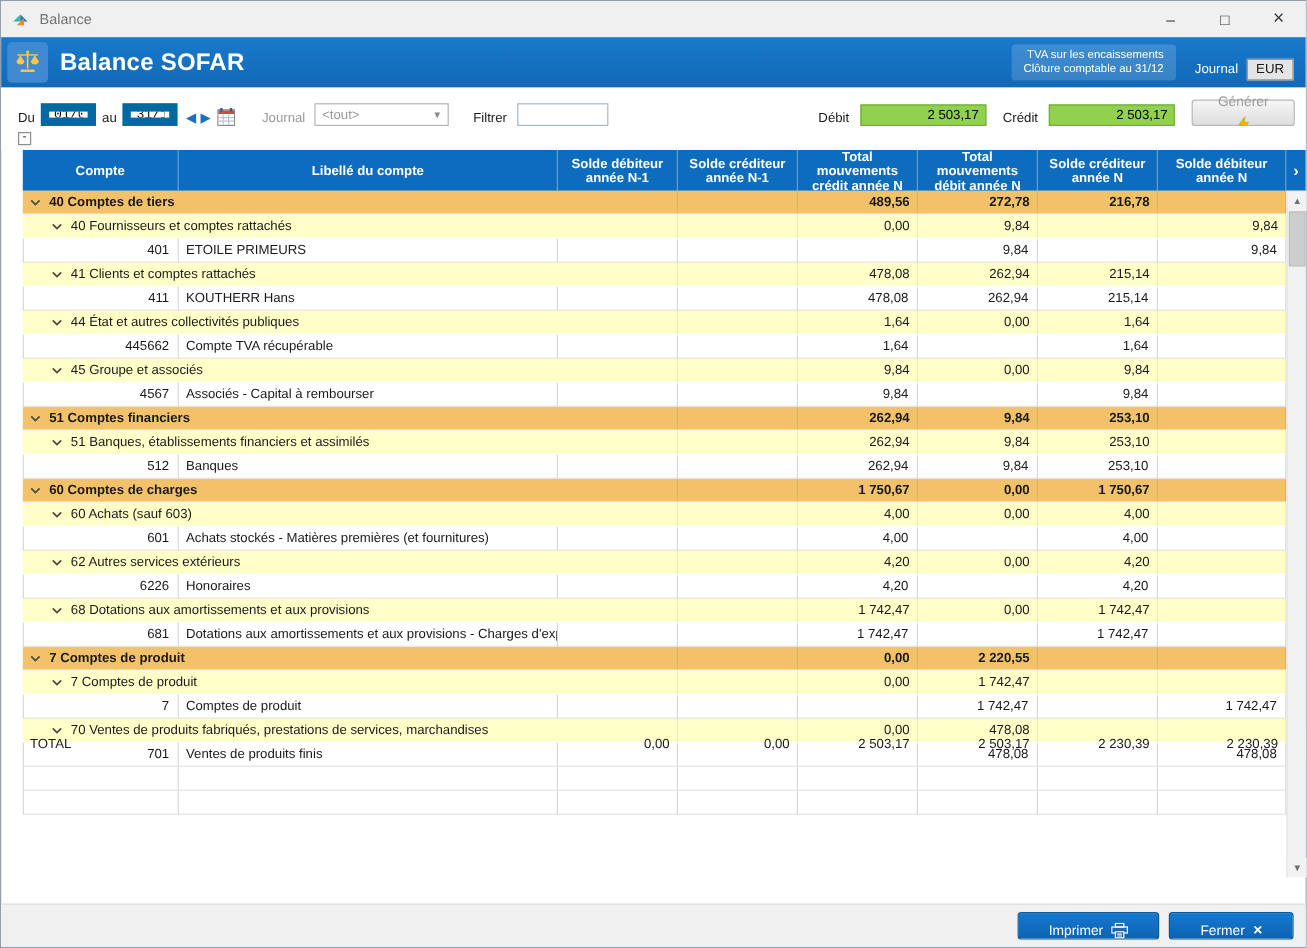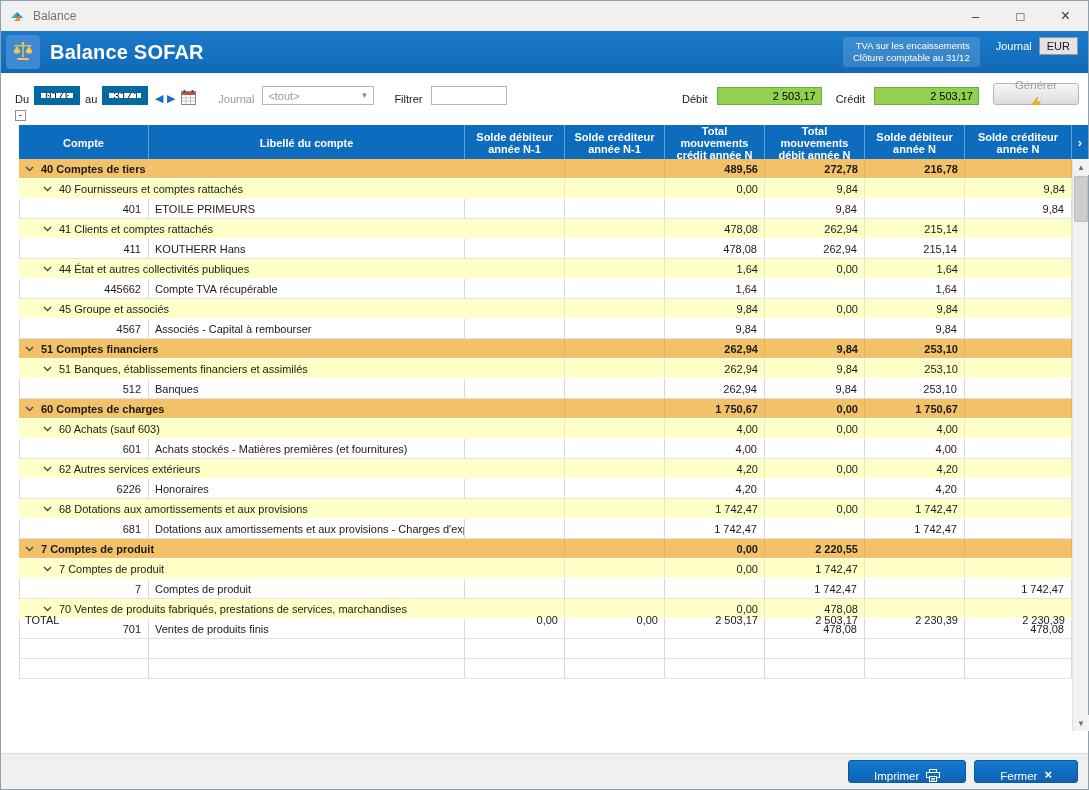--- a/index.html
+++ b/index.html
@@ -13,21 +13,21 @@
   .logo { width:18px; height:16px; display:inline-flex; align-items:center; justify-content:center; }
   .tb-title { font-size:12px; color:#737373; margin-left:6px; }
   .tb-controls { margin-left:auto; display:flex; height:100%; }
   .tb-btn { width:45px; display:flex; align-items:center; justify-content:center; font-size:13px; color:#333; cursor:default; }
   .tb-btn.close { font-size:16px; }
 
   
   .appheader { height:42px; background:linear-gradient(#1a79cb,#1169b8); display:flex; align-items:center; padding:0 10px 0 5px; color:#fff; flex:0 0 auto; }
   .scales-box { width:34px; height:34px; background:#3e89d2; border-radius:4px; display:flex; align-items:center; justify-content:center; margin-right:10px; }
   .app-title { font-size:20px; font-weight:bold; letter-spacing:.2px; }
-  .header-right { margin-left:auto; display:flex; align-items:flex-start; gap:16px; }
+  .header-right { margin-left:auto; display:flex; align-items:flex-end; gap:16px; }
   .info-panel { background:rgba(255,255,255,.16); border-radius:3px; padding:3px 10px; text-align:right; font-size:9.5px; line-height:12px; }
   .devise { display:flex; align-items:center; gap:7px; font-size:11px; }
   .devise-btn { background:#e4e4e4; color:#1a1a1a; border:1px solid #979797; padding:2px 7px; font-size:11px; cursor:default; }
 
   
   .toolbar { height:32px; display:flex; align-items:flex-end; padding:0 9px 0 14px; font-size:11px; background:#fff; flex:0 0 auto; }
   .lbl { color:#1a1a1a; }
   .lbl.dim { color:#9a9a9a; }
   .date-input { width:46px; height:19px; border:7px solid #0369a1; font-size:11px; font-family:Liberation Mono, monospace; padding:0 4px; color:#111; margin:0 5px; }
   .nav-arrow { color:#1a6fc0; font-size:11px; width:12px; text-align:center; cursor:default; }
@@ -173,22 +173,22 @@
   </div>
 
   <div class="table-zone">
     <div class="thead">
       <div class="th">Compte</div>
       <div class="th">Libellé du compte</div>
       <div class="th">Solde débiteur année N-1</div>
       <div class="th">Solde créditeur année N-1</div>
       <div class="th">Total mouvements crédit année N</div>
       <div class="th">Total mouvements débit année N</div>
+      <div class="th">Solde créditeur année N</div>
       <div class="th">Solde débiteur année N</div>
-      <div class="th">Solde créditeur année N</div>
       <div class="th more">›</div>
     </div>
 
     <div class="body-region">
       <div class="rows">
           <div class="row g1">
             <div class="cell glabel">
               <span class="chev">
                 <svg width="9" height="6" viewBox="0 0 9 6">
                   <path d="M1 1 L4.5 4.5 L8 1" fill="none" stroke="#4a4a4a" stroke-width="1.4"></path>

